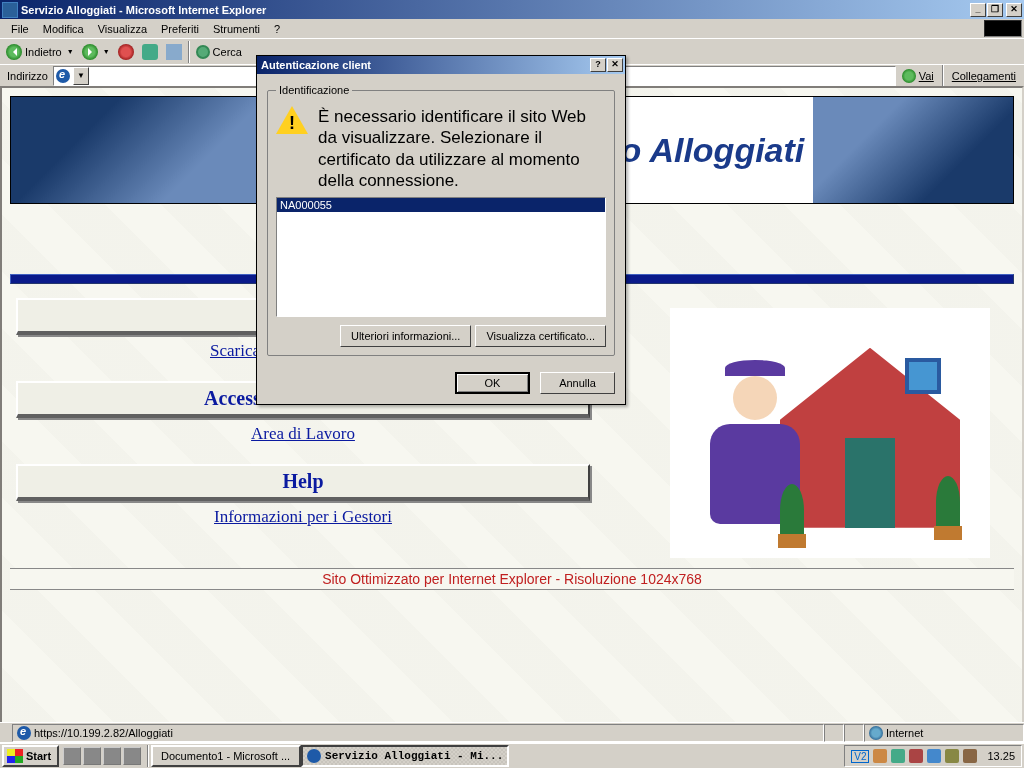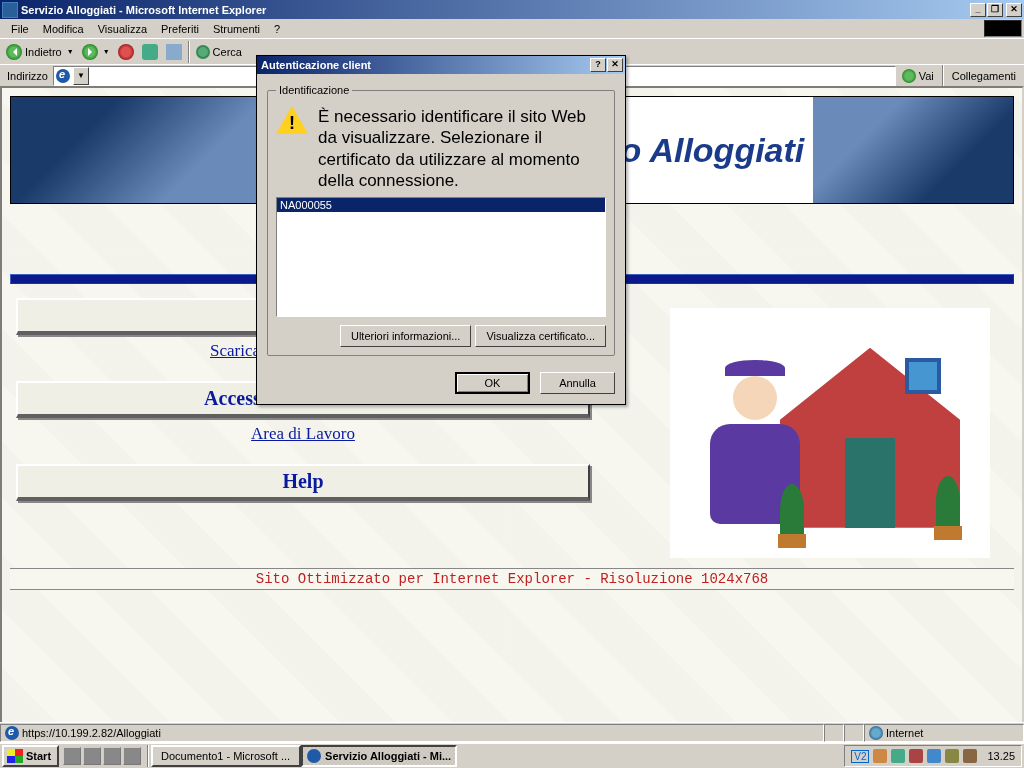--- a/index.html
+++ b/index.html
@@ -143,21 +143,21 @@
   width: 16px; height: 18px;
   background: #d4d0c8;
   border: 1px solid;
   border-color: #fff #404040 #404040 #fff;
   text-align: center;
   font-size: 8px;
   line-height: 16px;
 }
 .addressbar .go-btn, .addressbar .links-btn {
   padding: 0 6px;
-  display: flex; align-items: center; gap: 3px;
+  display: flex; align-items: center; gap: 3px; text-decoration: underline;
 }
 .addressbar .go-btn .go-icon { width:14px; height:14px; background: radial-gradient(circle,#5dbb5d 40%,#2a8a2a 70%); border-radius:50%; }
 
 
 .pagearea {
   position: absolute;
   top: 86px; left: 0;
   width: 1024px;
   height: 640px;
   background: #ffffff;
@@ -277,36 +277,37 @@
 .illus .p1p { right:28px; bottom:18px; }
 .illus .p2 { left:110px; bottom:22px; }
 .illus .p2p { left:108px; bottom:10px; }
 
 .footer-note {
   margin-top: 10px;
   border-top: 1px solid #888;
   border-bottom: 1px solid #888;
   padding: 2px 0;
   text-align: center;
-  font-family: Liberation Mono, monospace;
+  font-family: Liberation Sans, sans-serif;
   font-size: 14px;
   color: #c02020;
   background: #f7f7f0;
 }
 
 
 .statusbar {
   position: absolute;
   bottom: 26px; left: 0;
   width: 1024px; height: 20px;
   background: #d4d0c8;
   border-top: 1px solid #fff;
   display: flex;
   align-items: center;
   font-size: 11px;
+  padding-left: 12px;
 }
 .statusbar .pane {
   height: 18px;
   border: 1px solid;
   border-color: #808080 #fff #fff #808080;
   padding: 1px 4px;
   display: flex;
   align-items: center;
   gap: 3px;
 }
@@ -353,20 +354,21 @@
   padding: 0 4px;
   border: 2px solid;
   border-color: #fff #404040 #404040 #fff;
   display: flex; align-items: center; gap: 4px;
   background: #d4d0c8;
 }
 .taskbar .task-btn.active {
   border-color: #404040 #fff #fff #404040;
   background: repeating-conic-gradient(#d4d0c8 0% 25%, #c8c4bc 0% 50%) 0 0/4px 4px;
   font-weight: bold;
+  font-family: Liberation Mono, monospace;
 }
 .taskbar .tray {
   margin-left: auto;
   height: 22px;
   border: 1px solid;
   border-color: #808080 #fff #fff #808080;
   display: flex; align-items: center; gap: 4px;
   padding: 0 6px;
 }
 .taskbar .tray .tray-icon { width:14px; height:14px; background:#888; border-radius:2px; }
@@ -550,20 +552,21 @@
 
     <div class="columns">
       <div class="leftcol">
         <div class="section-head">Operazi</div>
         <div class="section-link"><a href="#">Scarica Certificato Digitale</a></div>
 
         <div class="section-head">Accesso Invio Schedine</div>
         <div class="section-link"><a href="#">Area di Lavoro</a></div>
 
         <div class="section-head">Help</div>
+        <div class="section-link"><a href="#">Informazioni per i Gestori</a></div>
       </div>
       <div class="rightcol">
         <div class="illus">
           <div class="house"></div>
           <div class="door"></div>
           <div class="window"></div>
           <div class="person">
               <div class="hat"></div>
               <div class="head"></div>
               <div class="body"></div>

